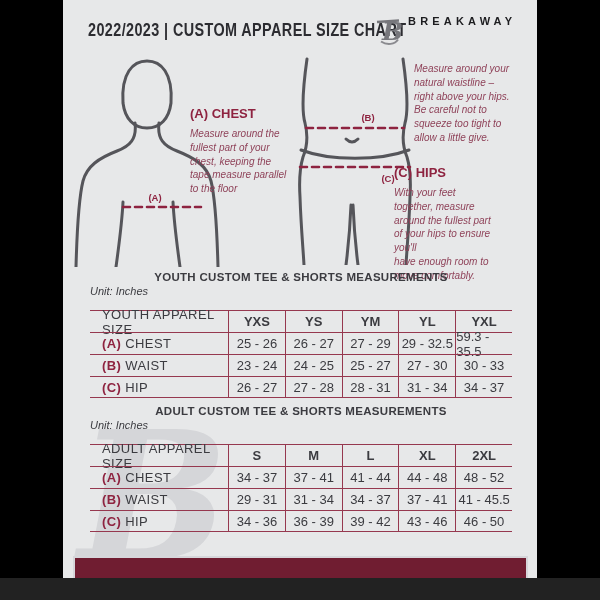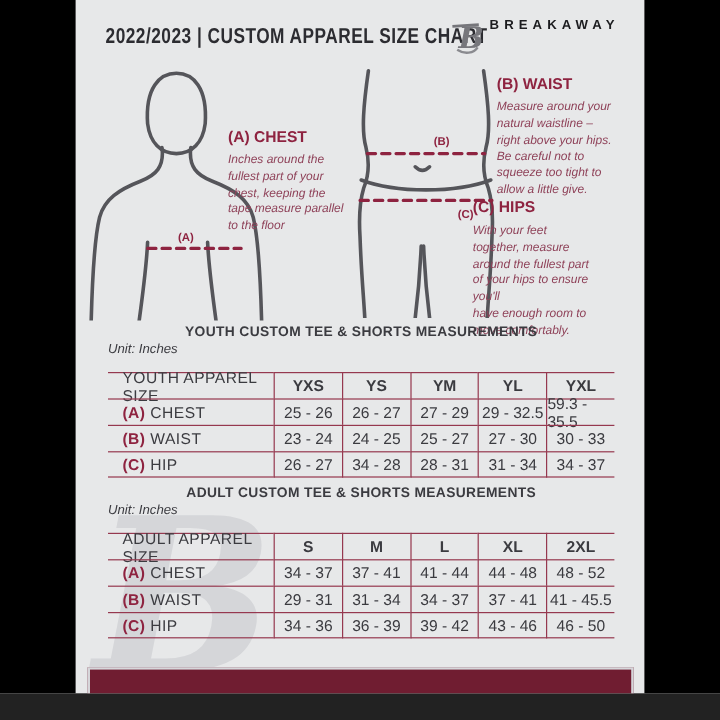--- a/index.html
+++ b/index.html
@@ -100,28 +100,27 @@
     <path d="M 56 82 Q 62 88 68 82" stroke-width="2.2"></path>
     <path d="M 11 93 C 40 104 90 104 119 93" stroke-width="2"></path>
     <path class="dash" d="M 10 110 L 120 110"></path>
     <text x="98" y="125" text-anchor="middle">(C)</text>
     <path d="M 61 148 C 60 172 58 192 56 208"></path>
     <path d="M 63 148 C 64 172 66 192 68 208"></path>
   </svg>
 
   <div class="instr" style="left:190px; top:62px;margin-top:44px;">
     <p class="heading">(A) CHEST</p>
-    <p class="body">Inches around the
+    <p class="body">Measure around the
 fullest part of your
 chest, keeping the
 tape measure parallel
 to the floor</p>
   </div>
   <div class="instr" style="left:414px; top:62px;">
-    <p class="heading">(B) WAIST</p>
     <p class="body">Measure around your
 natural waistline –
 right above your hips.
 Be careful not to
 squeeze too tight to
 allow a little give.</p>
   </div>
   <div class="instr" style="left:394px; top:165px;">
     <p class="heading">(C) HIPS</p>
     <p class="body">With your feet
@@ -164,21 +163,21 @@
       <div class="cell colsep">24 - 25</div>
       <div class="cell colsep">25 - 27</div>
       <div class="cell colsep">27 - 30</div>
       <div class="cell colsep">30 - 33</div>
 
       <div class="cell lbl bottom">
         <span class="key">(C)</span>
         <span class="mname">HIP</span>
       </div>
       <div class="cell colsep bottom">26 - 27</div>
-      <div class="cell colsep bottom">34 - 28</div>
+      <div class="cell colsep bottom">27 - 28</div>
       <div class="cell colsep bottom">28 - 31</div>
       <div class="cell colsep bottom">31 - 34</div>
       <div class="cell colsep bottom">34 - 37</div>
     </div>
   </div>
 
   <div class="tbl-wrap" style="top:404px;">
     <div class="tbl-title">ADULT CUSTOM TEE &amp; SHORTS MEASUREMENTS</div>
     <div class="tbl-unit">Unit: Inches</div>
     <div class="grid">

